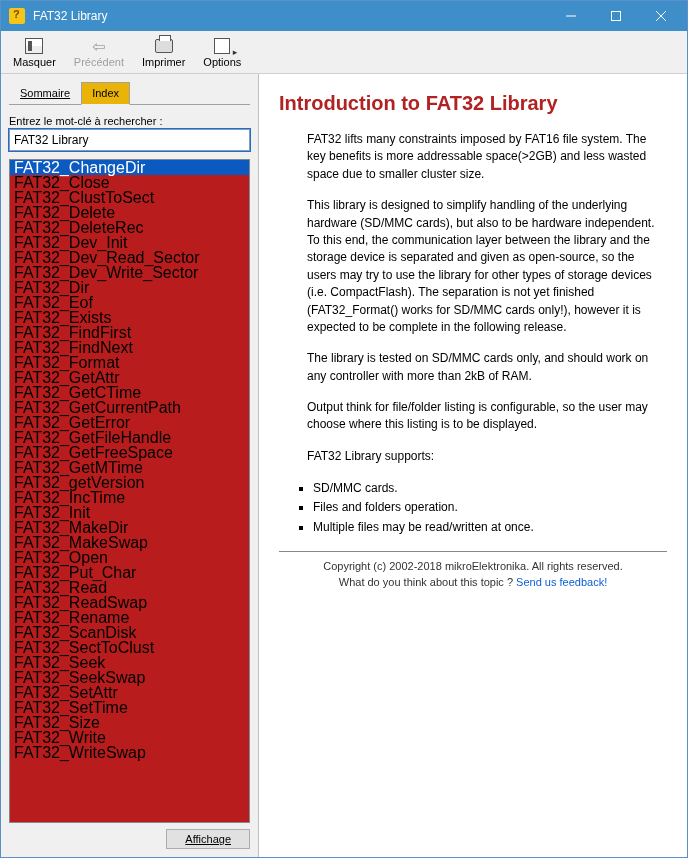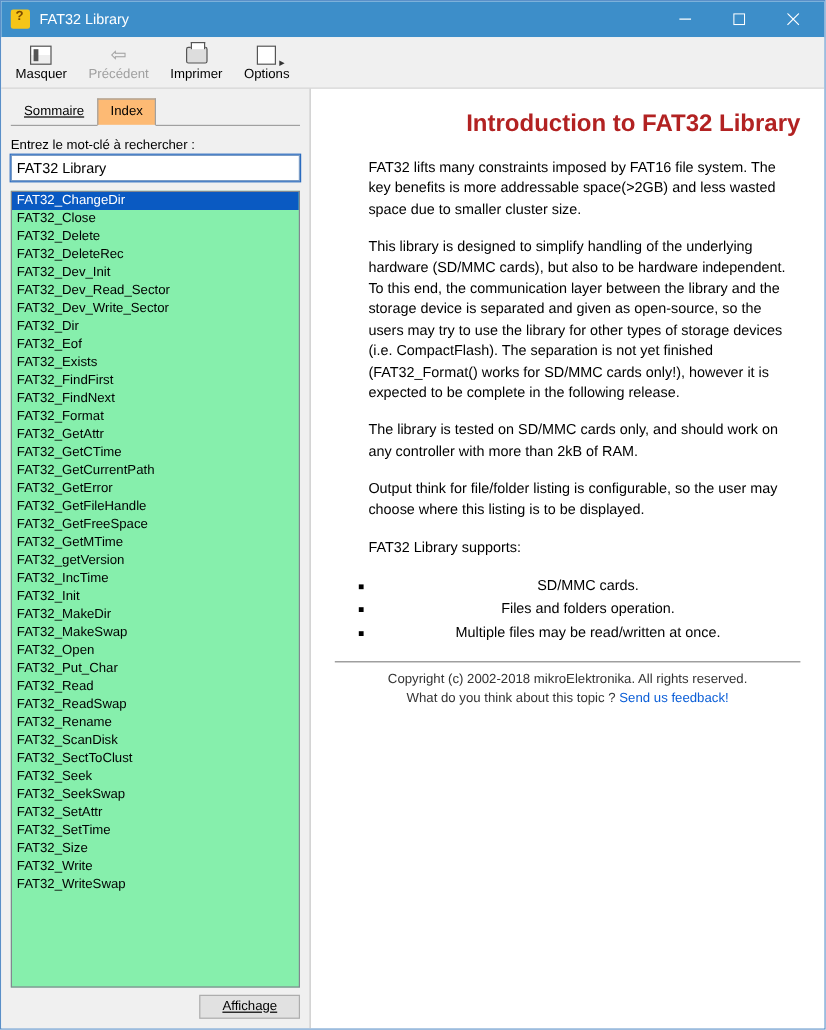--- a/index.html
+++ b/index.html
@@ -16,37 +16,37 @@
 .tool-btn.disabled { color: #a0a0a0; }
 .tool-btn .icon { height: 20px; display: flex; align-items: center; justify-content: center; }
 .tool-btn .label { text-decoration: underline; text-decoration-color: transparent; }
 
 .body-split { display: flex; height: calc(858px - 30px - 45px); }
 .left-pane { width: 258px; background: #f0f0f0; border-right: 1px solid #c0c0c0; padding: 8px; display: flex; flex-direction: column; justify-content: center; }
 .right-pane { flex: 1; background: #fff; padding: 18px 20px 10px 20px; overflow: auto; }
 
 .tabs { display: flex; border-bottom: 1px solid #a0a0a0; margin-bottom: 6px; }
 .tab { padding: 4px 10px; font-size: 11px; border: 1px solid transparent; cursor: pointer; text-decoration: underline; text-decoration-color: transparent; }
-.tab.active { background: #fdba74; border: 1px solid #a0a0a0; border-bottom: 1px solid #f0f0f0; margin-bottom: -1px; }
+.tab.active { background: #eab308; border: 1px solid #a0a0a0; border-bottom: 1px solid #f0f0f0; margin-bottom: -1px; }
 .tab .ul { text-decoration: underline; }
 
 .search-label { font-size: 11px; margin: 4px 0 2px 0; }
 .search-input { width: 100%; border: 1px solid #7a9cc6; padding: 3px 4px; font-size: 12px; outline: 1px solid #2a6bbf; margin-bottom: 8px; }
 
-.listbox { flex: 1; background: #86efac; border: 1px solid #828790; overflow-y: scroll; font-size: 11px; }
+.listbox { flex: 1; background: #b91c1c; border: 1px solid #828790; overflow-y: scroll; font-size: 16px; }
 .list-item { padding: 0px 4px; white-space: nowrap; cursor: default; line-height: 15px; }
 .list-item.selected { background: #0a5ac2; color: #fff; }
 
 .bottom-btn-row { display: flex; justify-content: flex-end; margin-top: 6px; }
 .display-btn { padding: 3px 18px; font-size: 11px; background: #e1e1e1; border: 1px solid #adadad; cursor: pointer; }
 .display-btn .ul { text-decoration: underline; }
 
-.content h1 { color: #b22222; font-family: Verdana, sans-serif; font-size: 20px; font-weight: bold; margin-bottom: 16px; text-align: right; }
+.content h1 { color: #b22222; font-family: Verdana, sans-serif; font-size: 20px; font-weight: bold; margin-bottom: 16px; }
 .content p { font-family: Verdana, sans-serif; font-size: 12px; line-height: 1.45; margin-bottom: 14px; color: #000; margin-left: 28px; }
-.content ul { margin: 0 0 14px 34px; font-family: Verdana, sans-serif; font-size: 12px; line-height: 1.6; list-style: square; text-align: center; }
+.content ul { margin: 0 0 14px 34px; font-family: Verdana, sans-serif; font-size: 12px; line-height: 1.6; list-style: square; }
 .content hr { border: none; border-top: 1px solid #888; margin: 12px 0 6px 0; }
 .footer-txt { text-align: center; font-family: Verdana, sans-serif; font-size: 11px; color: #333; line-height: 1.5; }
 .footer-txt a { color: #0b5ed7; text-decoration: none; }
 
 
 .ico-hide { width:18px;height:16px;border:1px solid #555;position:relative;background:linear-gradient(#fff 50%,#eee 50%); }
 .ico-hide::before{content:"";position:absolute;left:2px;top:2px;width:4px;height:10px;background:#555;}
 .ico-back { font-size:16px;color:inherit; }
 .ico-print{ width:18px;height:14px;border:1px solid #555;border-radius:2px;position:relative;background:#ddd; }
 .ico-print::before{content:"";position:absolute;top:-5px;left:3px;width:10px;height:5px;background:#fff;border:1px solid #555;border-bottom:none;}
@@ -110,20 +110,21 @@
   <div class="left-pane">
     <div class="tabs">
       <div class="tab"><span class="ul">Sommaire</span></div>
       <div class="tab active"><span>Index</span></div>
     </div>
     <div class="search-label">Entrez le mot-clé à rechercher :</div>
     <input class="search-input" value="FAT32 Library" style="">
     <div class="listbox" id="index-list">
         <div class="list-item selected">FAT32_ChangeDir</div>
         <div class="list-item">FAT32_Close</div>
+        <div class="list-item">FAT32_ClustToSect</div>
         <div class="list-item">FAT32_Delete</div>
         <div class="list-item">FAT32_DeleteRec</div>
         <div class="list-item">FAT32_Dev_Init</div>
         <div class="list-item">FAT32_Dev_Read_Sector</div>
         <div class="list-item">FAT32_Dev_Write_Sector</div>
         <div class="list-item">FAT32_Dir</div>
         <div class="list-item">FAT32_Eof</div>
         <div class="list-item">FAT32_Exists</div>
         <div class="list-item">FAT32_FindFirst</div>
         <div class="list-item">FAT32_FindNext</div>

